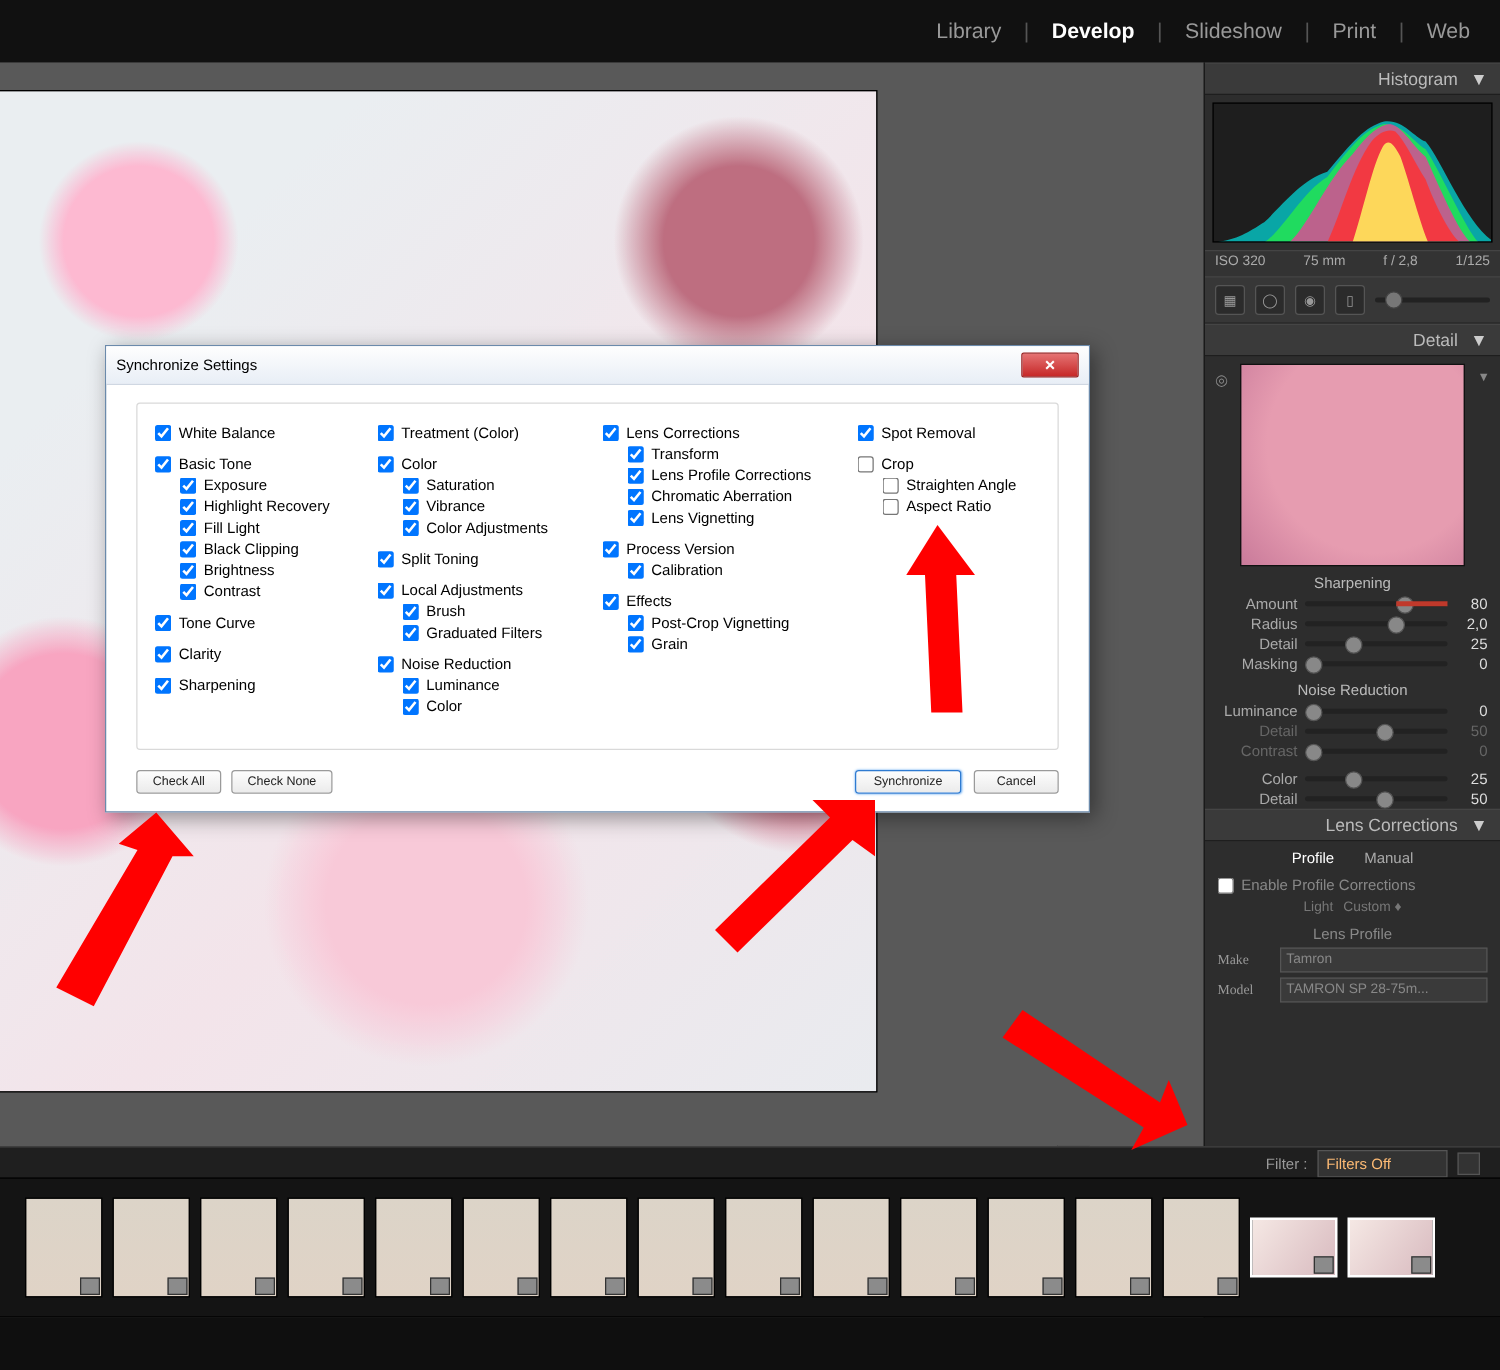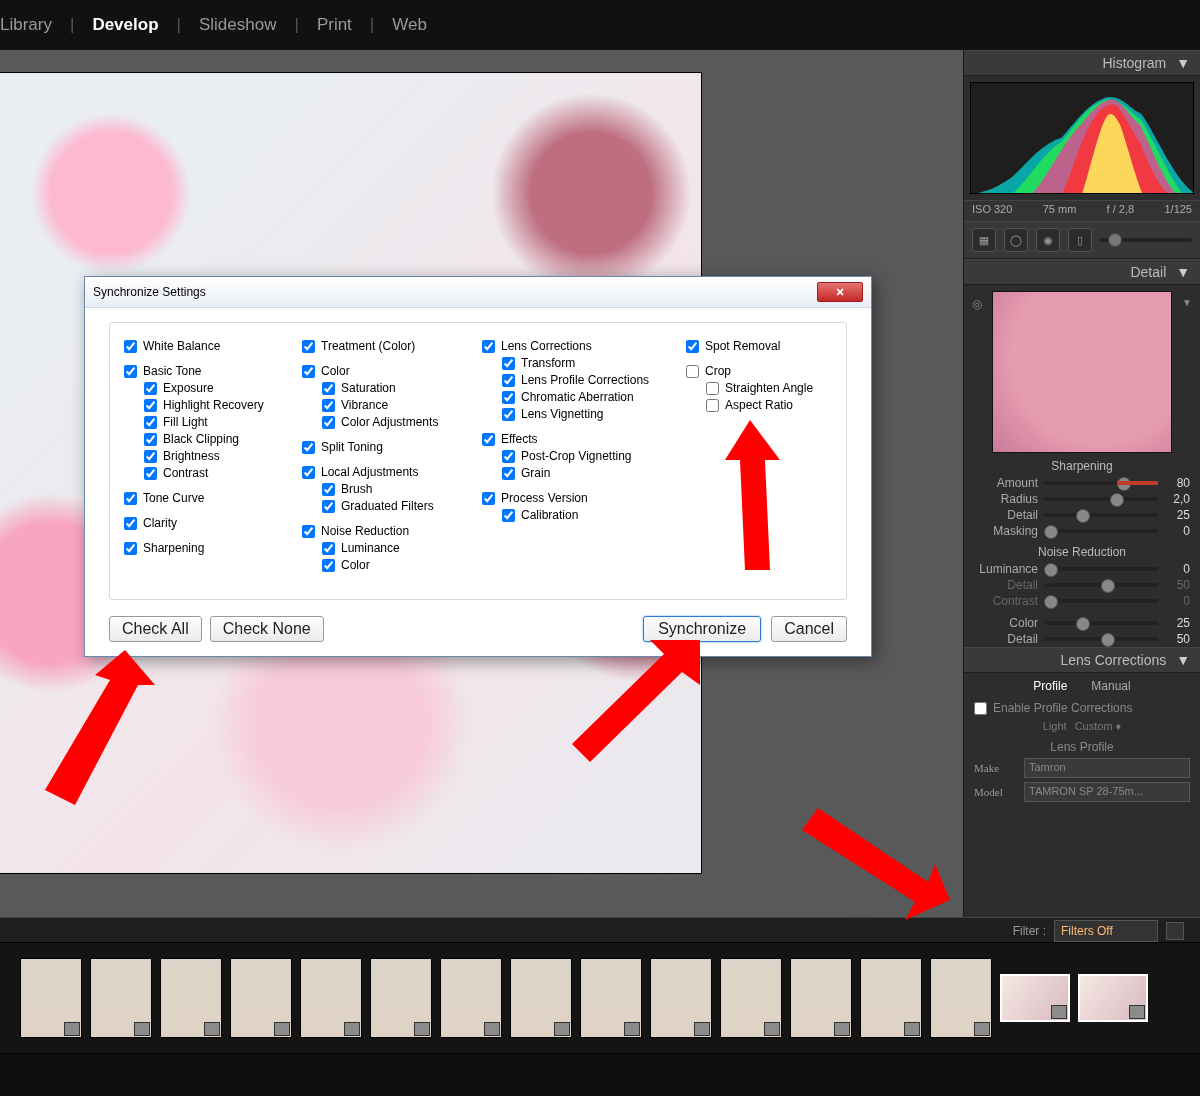--- a/index.html
+++ b/index.html
@@ -13,21 +13,21 @@
     color: #999;
     position: relative;
   }
   
   .top-nav {
     position: absolute;
     top: 0; left: 0; right: 0;
     height: 50px;
     background: #111;
     display: flex;
-    justify-content: flex-start;
+    justify-content: flex-end;
     align-items: center;
     padding-right: 24px;
     gap: 16px;
     font-size: 17px;
     color: #999;
   }
   .top-nav span { cursor: pointer; }
   .top-nav .sep { color: #555; margin: 0 2px; }
   .top-nav .active { color: #fff; font-weight: 600; }
 
@@ -265,21 +265,21 @@
 
   .dialog-footer {
     padding: 8px 24px 14px;
     display:flex;
     align-items:center;
   }
   .dialog-footer .left { display:flex; gap:8px; }
   .dialog-footer .spacer { flex:1; }
   .dialog-footer button {
     padding: 3px 12px;
-    font-size:16px;
+    font-size:10px;
     background:linear-gradient(#fdfdfd,#ebebeb);
     border:1px solid #9a9a9a;
     border-radius:3px;
     min-width:68px;
     color:#222;
   }
   .dialog-footer button.primary {
     border:1px solid #2f7bd1;
     box-shadow: 0 0 2px #4f9ef0;
     padding:3px 14px;
@@ -666,39 +666,39 @@
                 <span>Chromatic Aberration</span>
               </label>
           <label class="ck sub">
                 <input type="checkbox" checked="" style="">
                 <span>Lens Vignetting</span>
               </label>
         </div>
         <div class="grp">
           <label class="ck">
                 <input type="checkbox" checked="" style="">
+                <span>Process Version</span>
+              </label>
+          <label class="ck sub">
+                <input type="checkbox" checked="" style="">
+                <span>Calibration</span>
+              </label>
+        </div>
+        <div class="grp">
+          <label class="ck">
+                <input type="checkbox" checked="" style="">
                 <span>Effects</span>
               </label>
           <label class="ck sub">
                 <input type="checkbox" checked="" style="">
                 <span>Post-Crop Vignetting</span>
               </label>
           <label class="ck sub">
                 <input type="checkbox" checked="" style="">
                 <span>Grain</span>
-              </label>
-        </div>
-        <div class="grp">
-          <label class="ck">
-                <input type="checkbox" checked="" style="">
-                <span>Process Version</span>
-              </label>
-          <label class="ck sub">
-                <input type="checkbox" checked="" style="">
-                <span>Calibration</span>
               </label>
         </div>
       </div>
 
       <div class="col" style="width:140px;">
         <div class="grp">
           <label class="ck">
                 <input type="checkbox" checked="" style="">
                 <span>Spot Removal</span>
               </label>

